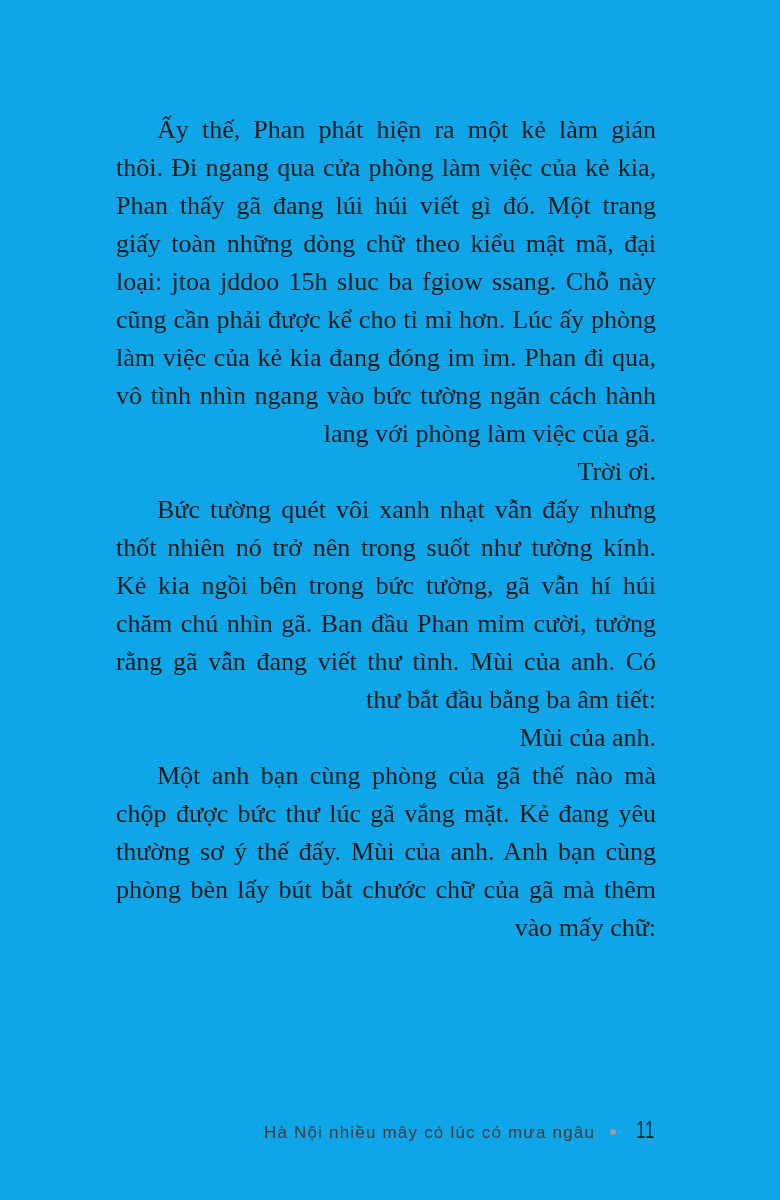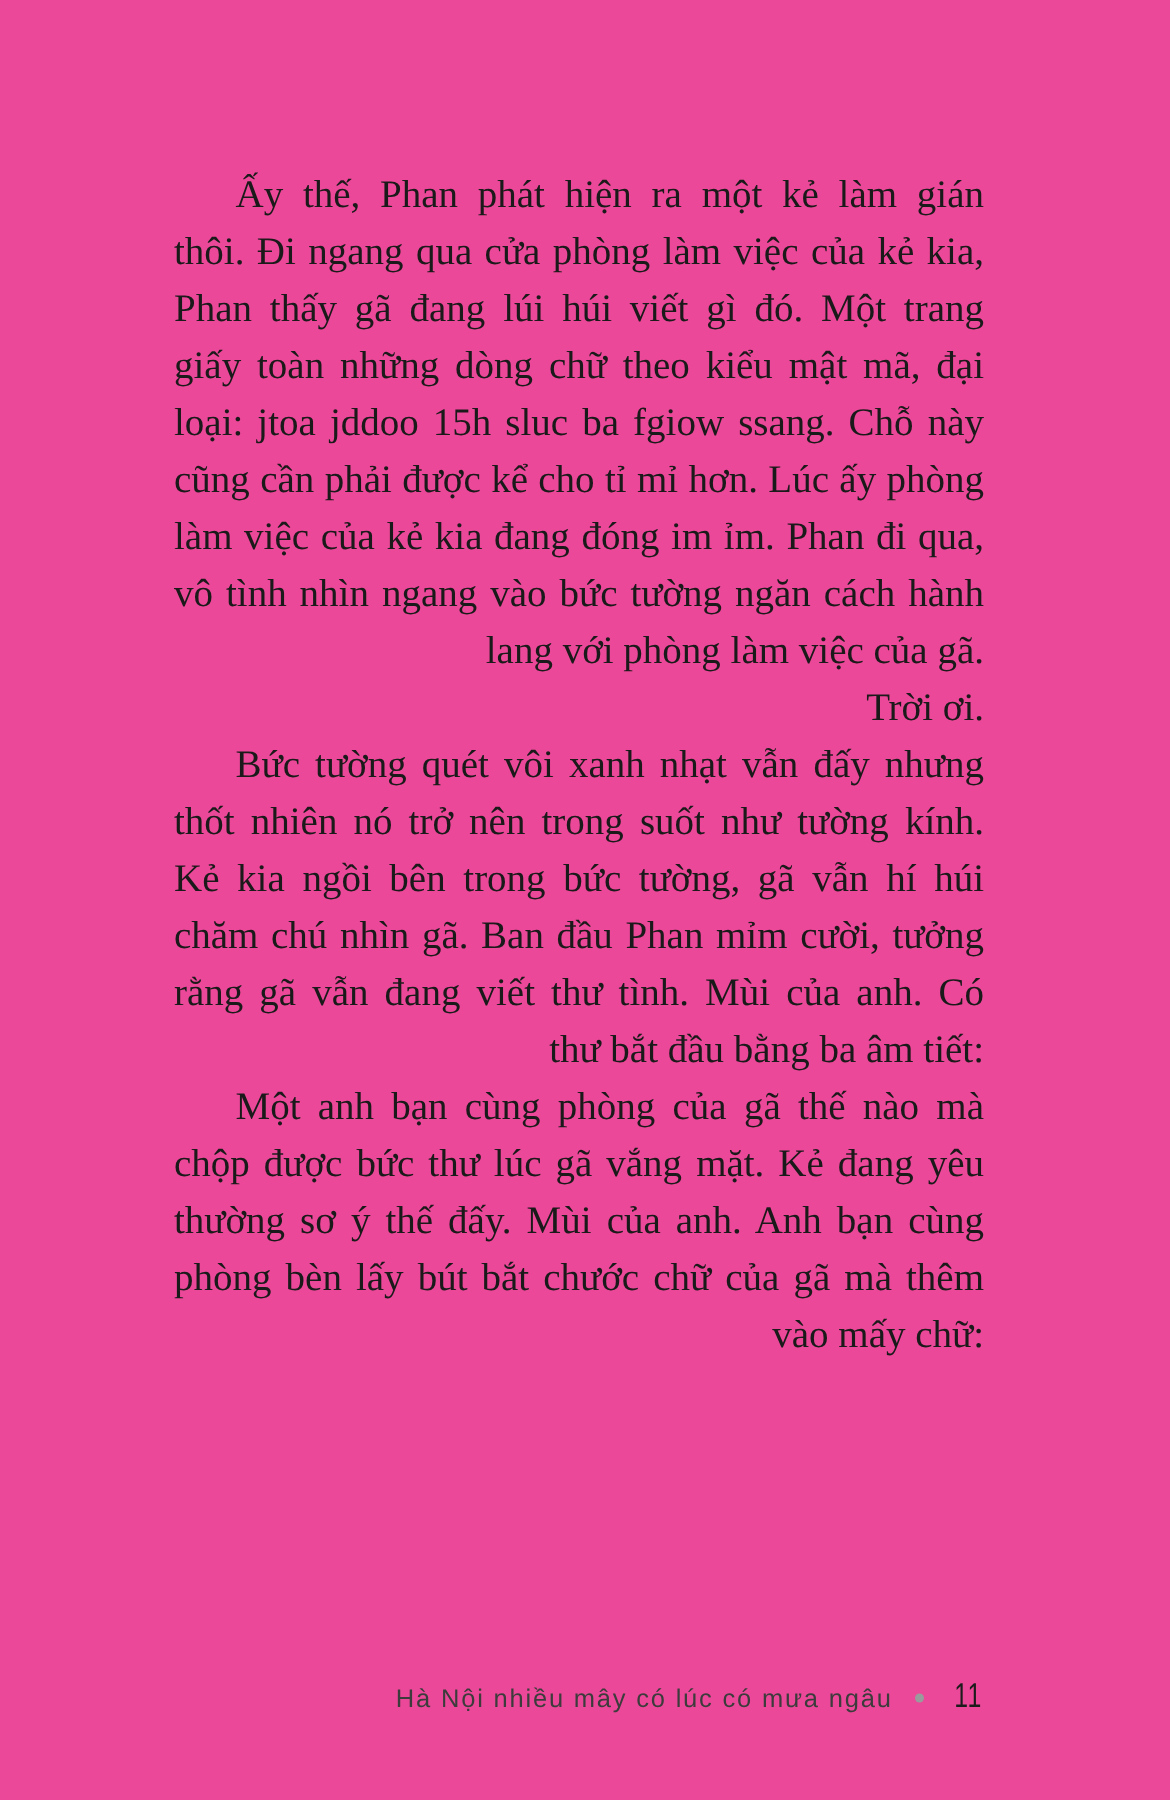--- a/index.html
+++ b/index.html
@@ -10,21 +10,21 @@
   body {
     width: 780px;
     height: 1200px;
     position: relative;
     overflow: hidden;
     font-family: "Liberation Serif", serif;
   }
   .book-page {
     position: absolute;
     inset: 0;
-    background: #ec4899;
+    background: #0ea5e9;
   }
   .text-block {
     position: absolute;
     left: 116px;
     top: 111px;
     width: 540px;
     font-size: 26px;
     color: #1a1a1a;
   }
   .line {
@@ -85,20 +85,21 @@
       <div class="line fill">làm việc của kẻ kia đang đóng im ỉm. Phan đi qua,</div>
       <div class="line fill">vô tình nhìn ngang vào bức tường ngăn cách hành</div>
       <div class="line">lang với phòng làm việc của gã.</div>
       <div class="line indent">Trời ơi.</div>
       <div class="line indent fill">Bức tường quét vôi xanh nhạt vẫn đấy nhưng</div>
       <div class="line fill">thốt nhiên nó trở nên trong suốt như tường kính.</div>
       <div class="line fill">Kẻ kia ngồi bên trong bức tường, gã vẫn hí húi</div>
       <div class="line fill">chăm chú nhìn gã. Ban đầu Phan mỉm cười, tưởng</div>
       <div class="line fill">rằng gã vẫn đang viết thư tình. Mùi của anh. Có</div>
       <div class="line">thư bắt đầu bằng ba âm tiết:</div>
+      <div class="line indent">Mùi của anh.</div>
       <div class="line indent fill">Một anh bạn cùng phòng của gã thế nào mà</div>
       <div class="line fill">chộp được bức thư lúc gã vắng mặt. Kẻ đang yêu</div>
       <div class="line fill">thường sơ ý thế đấy. Mùi của anh. Anh bạn cùng</div>
       <div class="line fill">phòng bèn lấy bút bắt chước chữ của gã mà thêm</div>
       <div class="line">vào mấy chữ:</div>
     </main>
 
   <footer class="page-footer">
     <span class="running-title">Hà Nội nhiều mây có lúc có mưa ngâu</span>
     <span class="bullet-sep" style="background: rgb(153, 155, 157);"></span>

